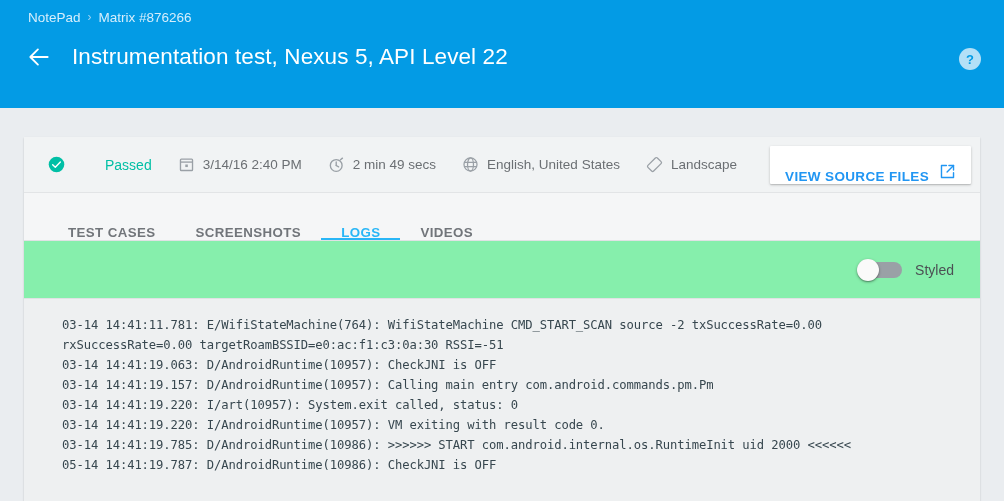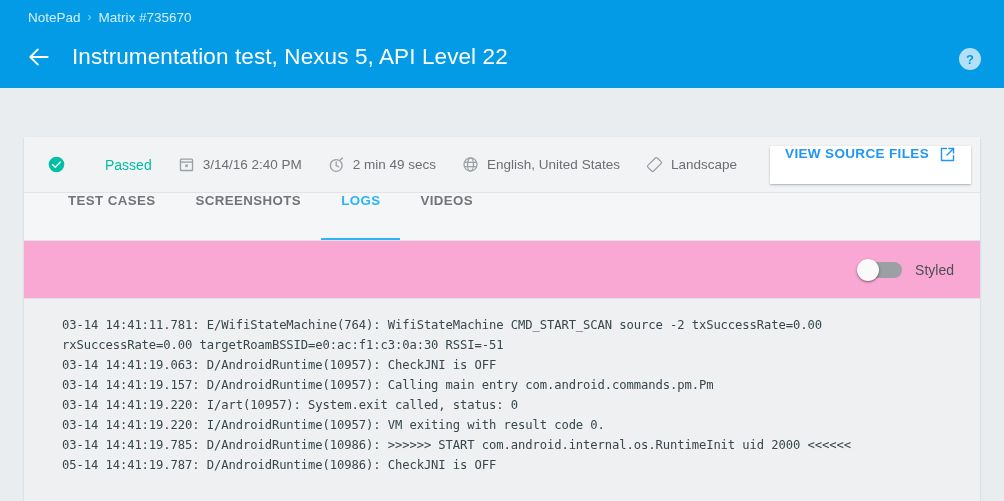--- a/index.html
+++ b/index.html
@@ -13,21 +13,21 @@
   body {
     font-family: "Liberation Sans", sans-serif;
     background: #eaedf0;
     color: #3c4043;
     -webkit-font-smoothing: antialiased;
   }
 
   
   .appbar {
     position: relative;
-    height: 88px;
+    height: 108px;
     background: #039be5;
     padding: 0 18px;
   }
 
   .breadcrumb {
     display: flex;
     align-items: center;
     height: 34px;
     padding-left: 10px;
     font-size: 13.5px;
@@ -115,21 +115,21 @@
   }
 
   .view-src-btn {
     position: absolute;
     right: 9px;
     top: 9px;
     height: 38px;
     padding: 0 15px;
     background: #ffffff;
     display: flex;
-    align-items: flex-start;
+    align-items: flex-end;
     gap: 10px;
     box-shadow: 0 1px 3px rgba(0,0,0,.2), 0 1px 1px rgba(0,0,0,.10);
     cursor: pointer;
     border-radius: 1px;
   }
   .view-src-btn .vlabel {
     font-size: 13.5px;
     font-weight: bold;
     letter-spacing: .35px;
     color: #2196f3;
@@ -139,21 +139,21 @@
   .tabbar {
     height: 48px;
     display: flex;
     align-items: stretch;
     padding-left: 24px;
     background: #f5f6f7;
     border-bottom: 1px solid #e0e2e4;
   }
   .tab {
     display: flex;
-    align-items: flex-start;
+    align-items: flex-end;
     padding: 0 20px;
     font-size: 13.3px;
     font-weight: bold;
     letter-spacing: .4px;
     color: #71757a;
     cursor: pointer;
     position: relative;
   }
   .tab.active { color: #29b6f6; }
   .tab.active::after {
@@ -165,21 +165,21 @@
   }
 
   
   .togglerow {
     height: 58px;
     display: flex;
     align-items: center;
     justify-content: flex-end;
     padding-right: 26px;
     gap: 12px;
-    background: #f9a8d4;
+    background: #86efac;
     border-bottom: 1px solid #e0e2e4;
   }
   .switch {
     position: relative;
     width: 46px;
     height: 22px;
     cursor: pointer;
   }
   .switch .track {
     position: absolute;
@@ -222,21 +222,21 @@
   }
 </style>
 </head>
 <body>
 
 <div class="appbar">
 
   <div class="breadcrumb">
     <span class="crumb">NotePad</span>
     <span class="crumb-sep">›</span>
-    <span class="crumb">Matrix #735670</span>
+    <span class="crumb">Matrix #876266</span>
   </div>
 
   <div class="titlerow">
     <span class="back-arrow">
       <svg width="26" height="26" viewBox="0 0 24 24" fill="none" stroke="#ffffff" stroke-width="1.7" stroke-linecap="round" stroke-linejoin="round">
         <line x1="20" y1="12" x2="4.5" y2="12"></line>
         <polyline points="11,5 4,12 11,19"></polyline>
       </svg>
     </span>
     <span class="page-title">Instrumentation test, Nexus 5, API Level 22</span>

